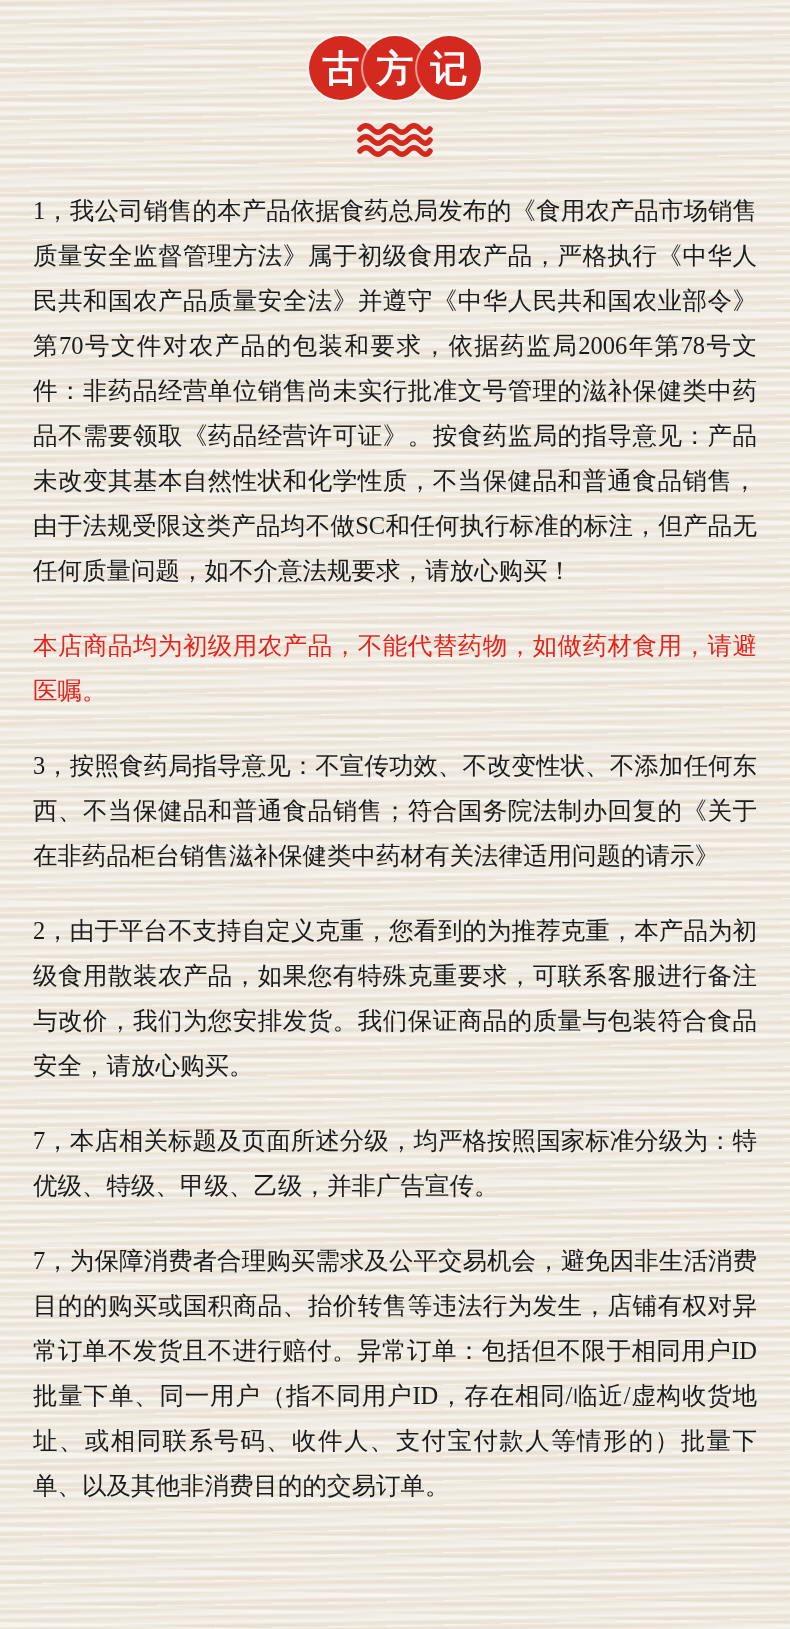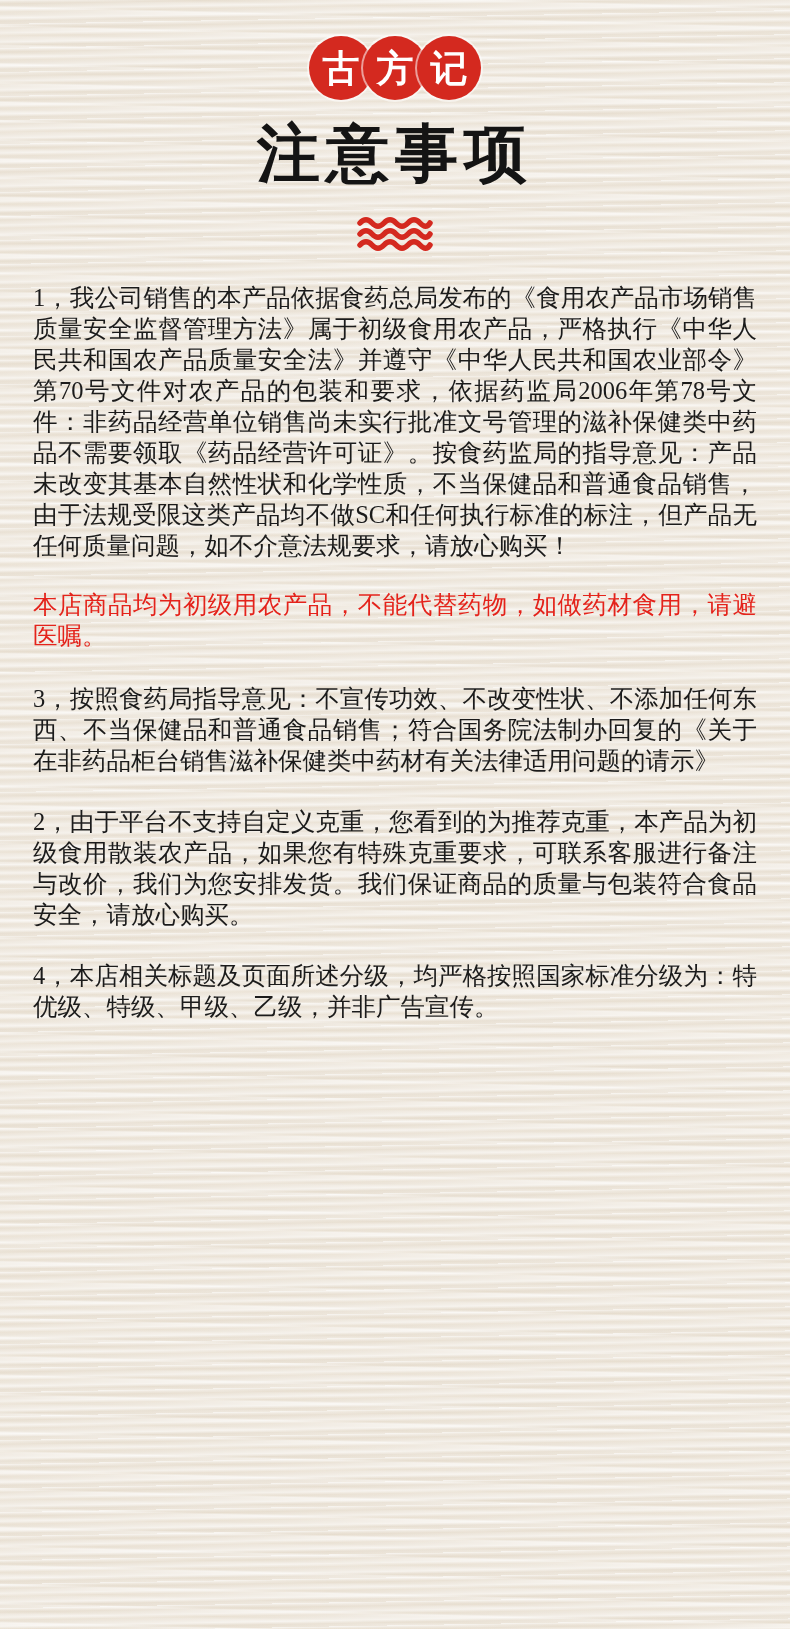--- a/index.html
+++ b/index.html
@@ -48,56 +48,56 @@
     color: #141414;
   }
 
   .waves { margin-top: 22px; height: 38px; }
   .waves svg { display: inline-block; }
 
   main { padding: 28px 33px 0 33px; }
   p.notice {
     margin: 0 0 30px 0;
     font-size: 24.5px;
-    line-height: 31px;
+    line-height: 45px;
     text-align: justify;
     color: #1b1b1b;
   }
-  p.notice.highlight { color: #e4231b; font-family: Liberation Mono, monospace; }
+  p.notice.highlight { color: #e4231b; }
 </style>
 </head>
 <body>
 
 <div class="page">
   <header>
     <div class="logo">
       <span class="logo-circle">
         <span class="glyph">古</span>
       </span>
       <span class="logo-circle">
         <span class="glyph">方</span>
       </span>
       <span class="logo-circle">
         <span class="glyph">记</span>
       </span>
     </div>
 
-    <h1 class="page-title">注意事项</h1>
 
     <div class="waves">
       <svg width="76" height="38" viewBox="0 0 76 38" aria-hidden="true">
         <g fill="none" stroke="#d4291f" stroke-width="5.5" stroke-linecap="round">
           <path d="M3 7 Q9 0.5 15 7 T27 7 T39 7 T51 7 T63 7 T73 7"></path>
           <path d="M3 18 Q9 11.5 15 18 T27 18 T39 18 T51 18 T63 18 T73 18"></path>
           <path d="M3 29 Q9 22.5 15 29 T27 29 T39 29 T51 29 T63 29 T73 29"></path>
         </g>
       </svg>
     </div>
   </header>
 
   <main>
       <p class="notice">1，我公司销售的本产品依据食药总局发布的《食用农产品市场销售质量安全监督管理方法》属于初级食用农产品，严格执行《中华人民共和国农产品质量安全法》并遵守《中华人民共和国农业部令》第70号文件对农产品的包装和要求，依据药监局2006年第78号文件：非药品经营单位销售尚未实行批准文号管理的滋补保健类中药品不需要领取《药品经营许可证》。按食药监局的指导意见：产品未改变其基本自然性状和化学性质，不当保健品和普通食品销售，由于法规受限这类产品均不做SC和任何执行标准的标注，但产品无任何质量问题，如不介意法规要求，请放心购买！</p>
       <p class="notice highlight">本店商品均为初级用农产品，不能代替药物，如做药材食用，请避医嘱。</p>
       <p class="notice">3，按照食药局指导意见：不宣传功效、不改变性状、不添加任何东西、不当保健品和普通食品销售；符合国务院法制办回复的《关于在非药品柜台销售滋补保健类中药材有关法律适用问题的请示》</p>
       <p class="notice">2，由于平台不支持自定义克重，您看到的为推荐克重，本产品为初级食用散装农产品，如果您有特殊克重要求，可联系客服进行备注与改价，我们为您安排发货。我们保证商品的质量与包装符合食品安全，请放心购买。</p>
-      <p class="notice">4，本店相关标题及页面所述分级，均严格按照国家标准分级为：特优级、特级、甲级、乙级，并非广告宣传。</p>
+      <p class="notice">7，本店相关标题及页面所述分级，均严格按照国家标准分级为：特优级、特级、甲级、乙级，并非广告宣传。</p>
+      <p class="notice">7，为保障消费者合理购买需求及公平交易机会，避免因非生活消费目的的购买或国积商品、抬价转售等违法行为发生，店铺有权对异常订单不发货且不进行赔付。异常订单：包括但不限于相同用户ID批量下单、同一用户（指不同用户ID，存在相同/临近/虚构收货地址、或相同联系号码、收件人、支付宝付款人等情形的）批量下单、以及其他非消费目的的交易订单。</p>
     </main>
 </div>
 
 </body></html>

